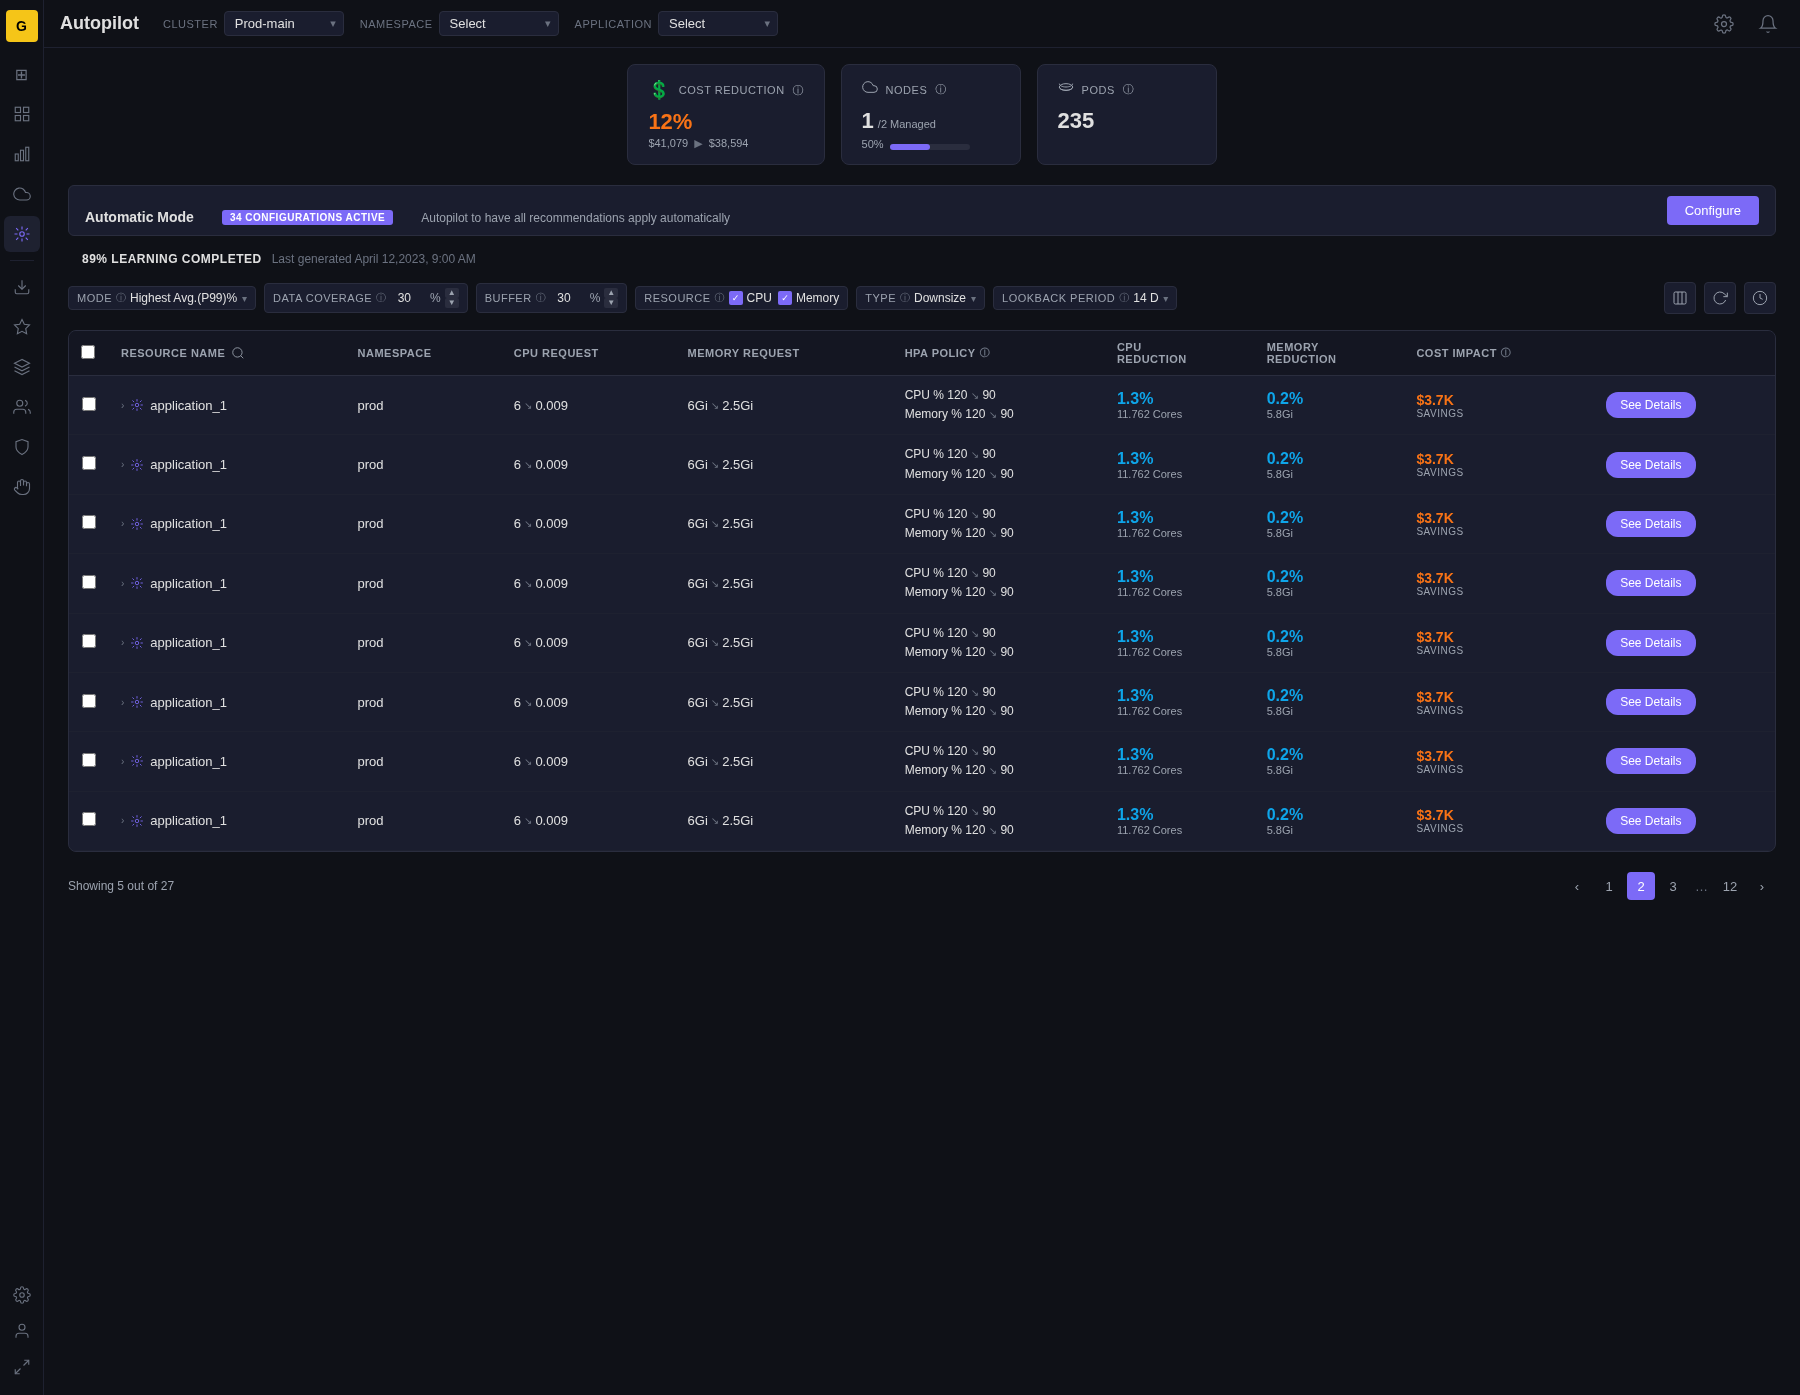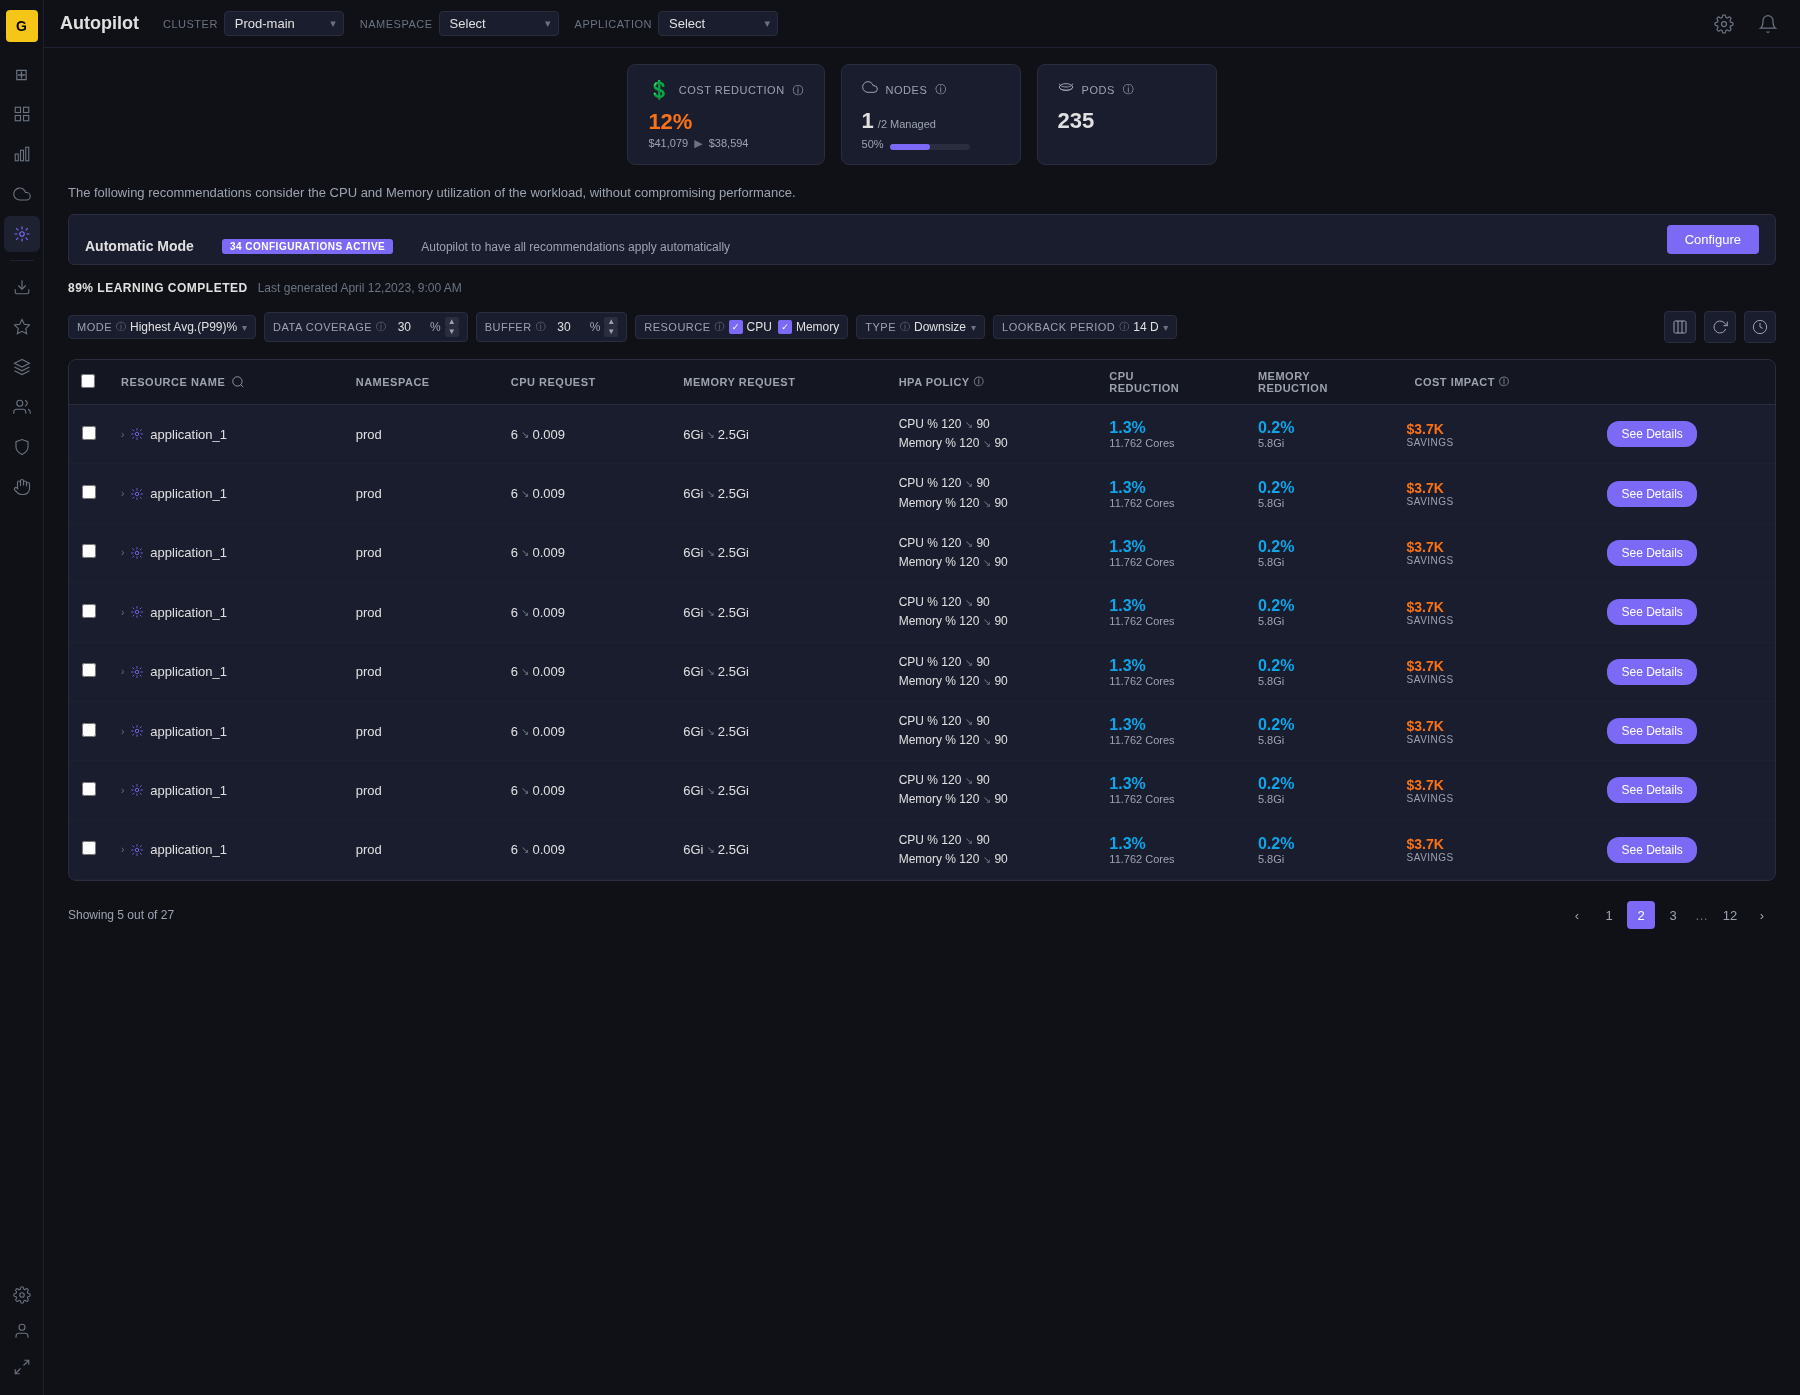--- a/index.html
+++ b/index.html
@@ -264,20 +264,21 @@
       font-size: 13px;
       font-weight: 500;
     }
 
     
     .learning-bar {
       display: flex;
       align-items: center;
       gap: 10px;
       margin-bottom: 16px;
+      margin-left: 14px;
     }
     .learning-pct {
       font-size: 12px;
       font-weight: 700;
       color: #e0e0e0;
       text-transform: uppercase;
       letter-spacing: 0.5px;
     }
     .learning-desc {
       font-size: 12px;
@@ -680,21 +681,20 @@
               </svg>
           </span>
           <span class="stat-label">PODS</span>
           <span class="stat-info">ⓘ</span>
         </div>
         <span class="stat-value-normal">235</span>
       </div>
     </div>
 
 
-    <p class="rec-description">The following recommendations consider the CPU and Memory utilization of the workload, without compromising performance.</p>
 
     <div class="auto-mode-bar">
       <span class="auto-mode-label">Automatic Mode</span>
       <span class="config-badge">34 CONFIGURATIONS ACTIVE</span>
       <span class="auto-mode-desc">Autopilot to have all recommendations apply automatically</span>
       <button class="configure-btn">Configure</button>
     </div>
 
     <div class="learning-bar">
       <span class="learning-pct">89% LEARNING COMPLETED</span>
@@ -811,21 +811,21 @@
             <th>MEMORY REQUEST</th>
             <th>
               <div style="display:flex;align-items:center;gap:4px;">
                 <span>HPA POLICY</span>
                 <span style="color:#6b7280;font-size:10px;">ⓘ</span>
               </div>
             </th>
             <th>CPU<br>REDUCTION</th>
             <th>MEMORY<br>REDUCTION</th>
             <th>
-              <div style="display:flex;align-items:center;gap:4px;margin-left:8px;">
+              <div style="display:flex;align-items:center;gap:4px;">
                 <span>COST IMPACT</span>
                 <span style="color:#6b7280;font-size:10px;">ⓘ</span>
               </div>
             </th>
             <th></th>
           </tr>
         </thead>
         <tbody id="table-body">
         <tr>
     <td class="td-center">

